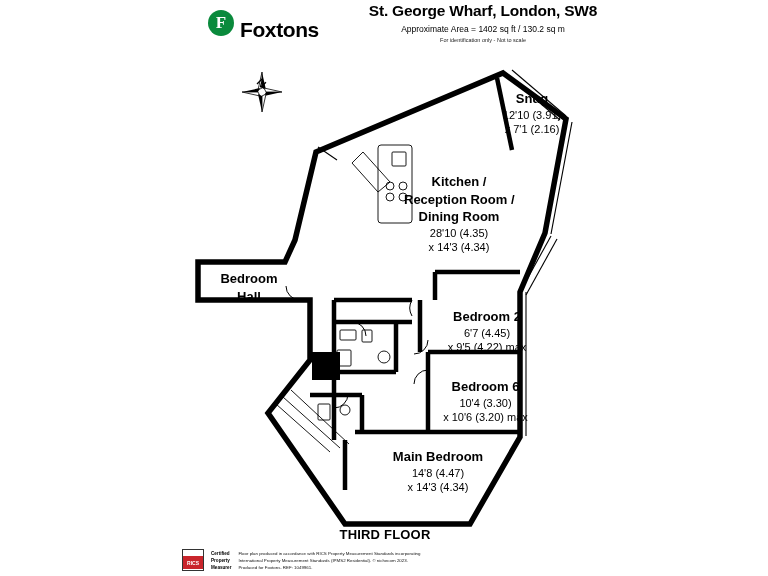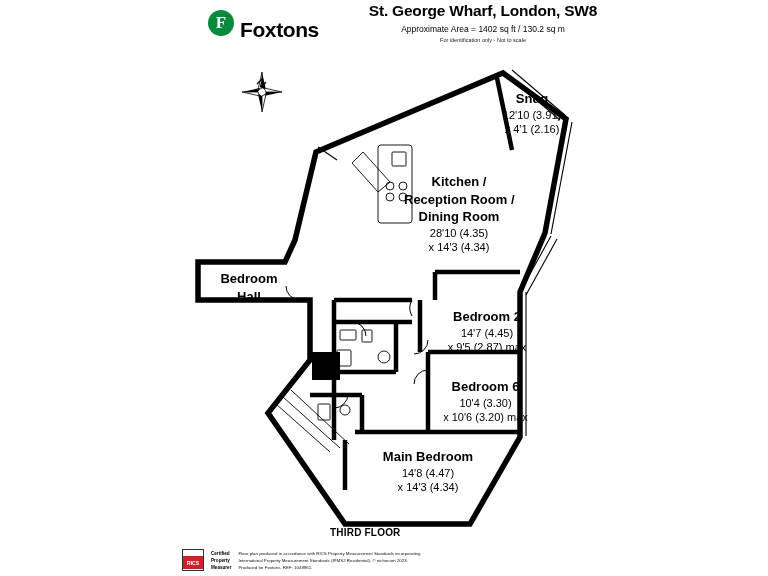--- a/index.html
+++ b/index.html
@@ -99,28 +99,29 @@
   }
   .room-label .rdim {
     font-size: 11px;
   }
 
   #label-snug      { left: 492px; top: 90px;  width: 80px; }
   #label-kitchen   { left: 404px; top: 173px; width: 110px; }
   #label-entrance  { left: 214px; top: 270px; width: 70px; }
   #label-bed2      { left: 432px; top: 308px; width: 110px; }
   #label-bed3      { left: 428px; top: 378px; width: 115px; }
-  #label-main      { left: 368px; top: 448px; width: 120px; }
+  #label-main      { left: 378px; top: 448px; width: 120px; }
 
   #floor-title {
     position: absolute;
     left: 330px;
     top: 527px;
     width: 110px;
-    font-size: 10px;
+    text-align: center;
+    font-size: 13px;
     font-weight: bold;
     letter-spacing: 0.2px;
   }
 
   
   #footer {
     position: absolute;
     left: 182px;
     top: 549px;
     display: flex;
@@ -283,40 +284,40 @@
     <path d="M334 408 A14 14 0 0 0 348 394"></path>
     <path d="M300 300 A14 14 0 0 1 286 286"></path>
   </g>
 
   <polygon points="312,352 340,352 340,380 312,380" fill="#000"></polygon>
 </svg>
 
 <div class="room-label" id="label-snug">
   <div class="rname">Snug</div>
   <div class="rdim">12'10 (3.91)</div>
-  <div class="rdim">x 4'1 (2.16)</div>
+  <div class="rdim">x 7'1 (2.16)</div>
 </div>
 
 <div class="room-label" id="label-kitchen">
   <div class="rname">Kitchen /</div>
   <div class="rname">Reception Room /</div>
   <div class="rname">Dining Room</div>
   <div class="rdim">28'10 (4.35)</div>
   <div class="rdim">x 14'3 (4.34)</div>
 </div>
 
 <div class="room-label" id="label-entrance">
   <div class="rname">Bedroom</div>
   <div class="rname">Hall</div>
 </div>
 
 <div class="room-label" id="label-bed2">
   <div class="rname">Bedroom 2</div>
-  <div class="rdim">14'7 (4.45)</div>
-  <div class="rdim">x 9'5 (2.87) max</div>
+  <div class="rdim">6'7 (4.45)</div>
+  <div class="rdim">x 9'5 (4.22) max</div>
 </div>
 
 <div class="room-label" id="label-bed3">
   <div class="rname">Bedroom 6</div>
   <div class="rdim">10'4 (3.30)</div>
   <div class="rdim">x 10'6 (3.20) max</div>
 </div>
 
 <div class="room-label" id="label-main">
   <div class="rname">Main Bedroom</div>

